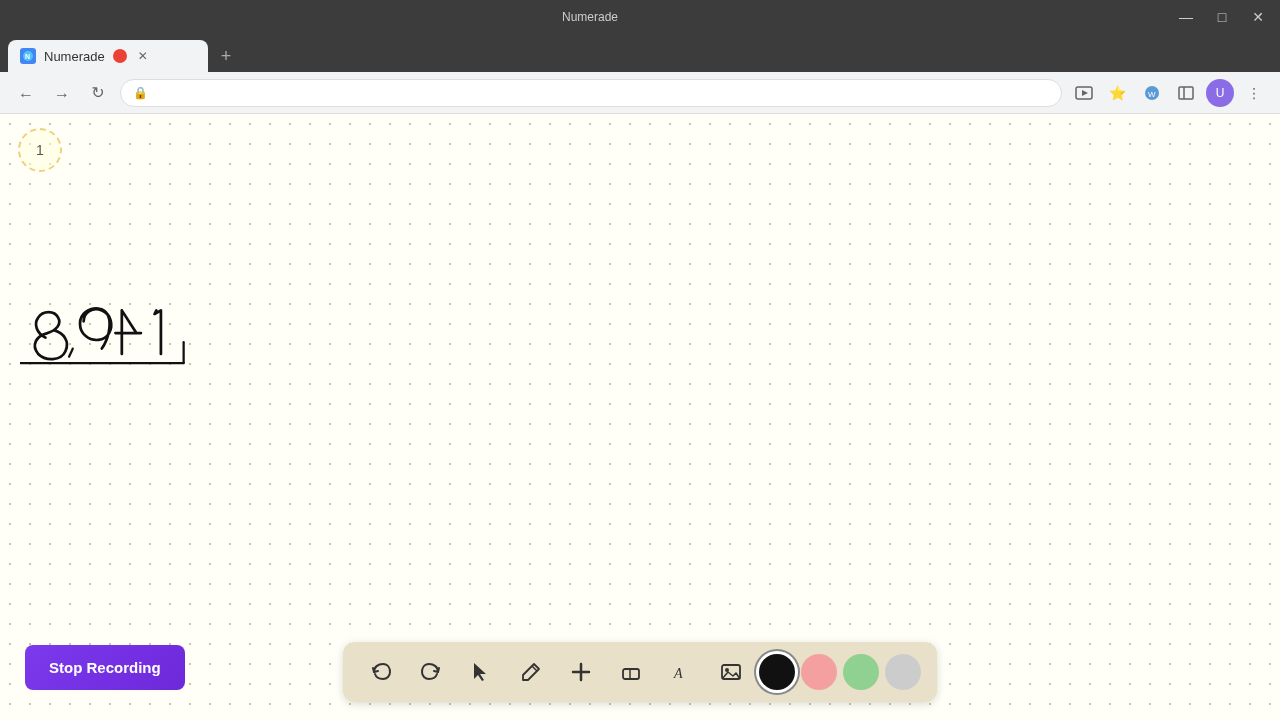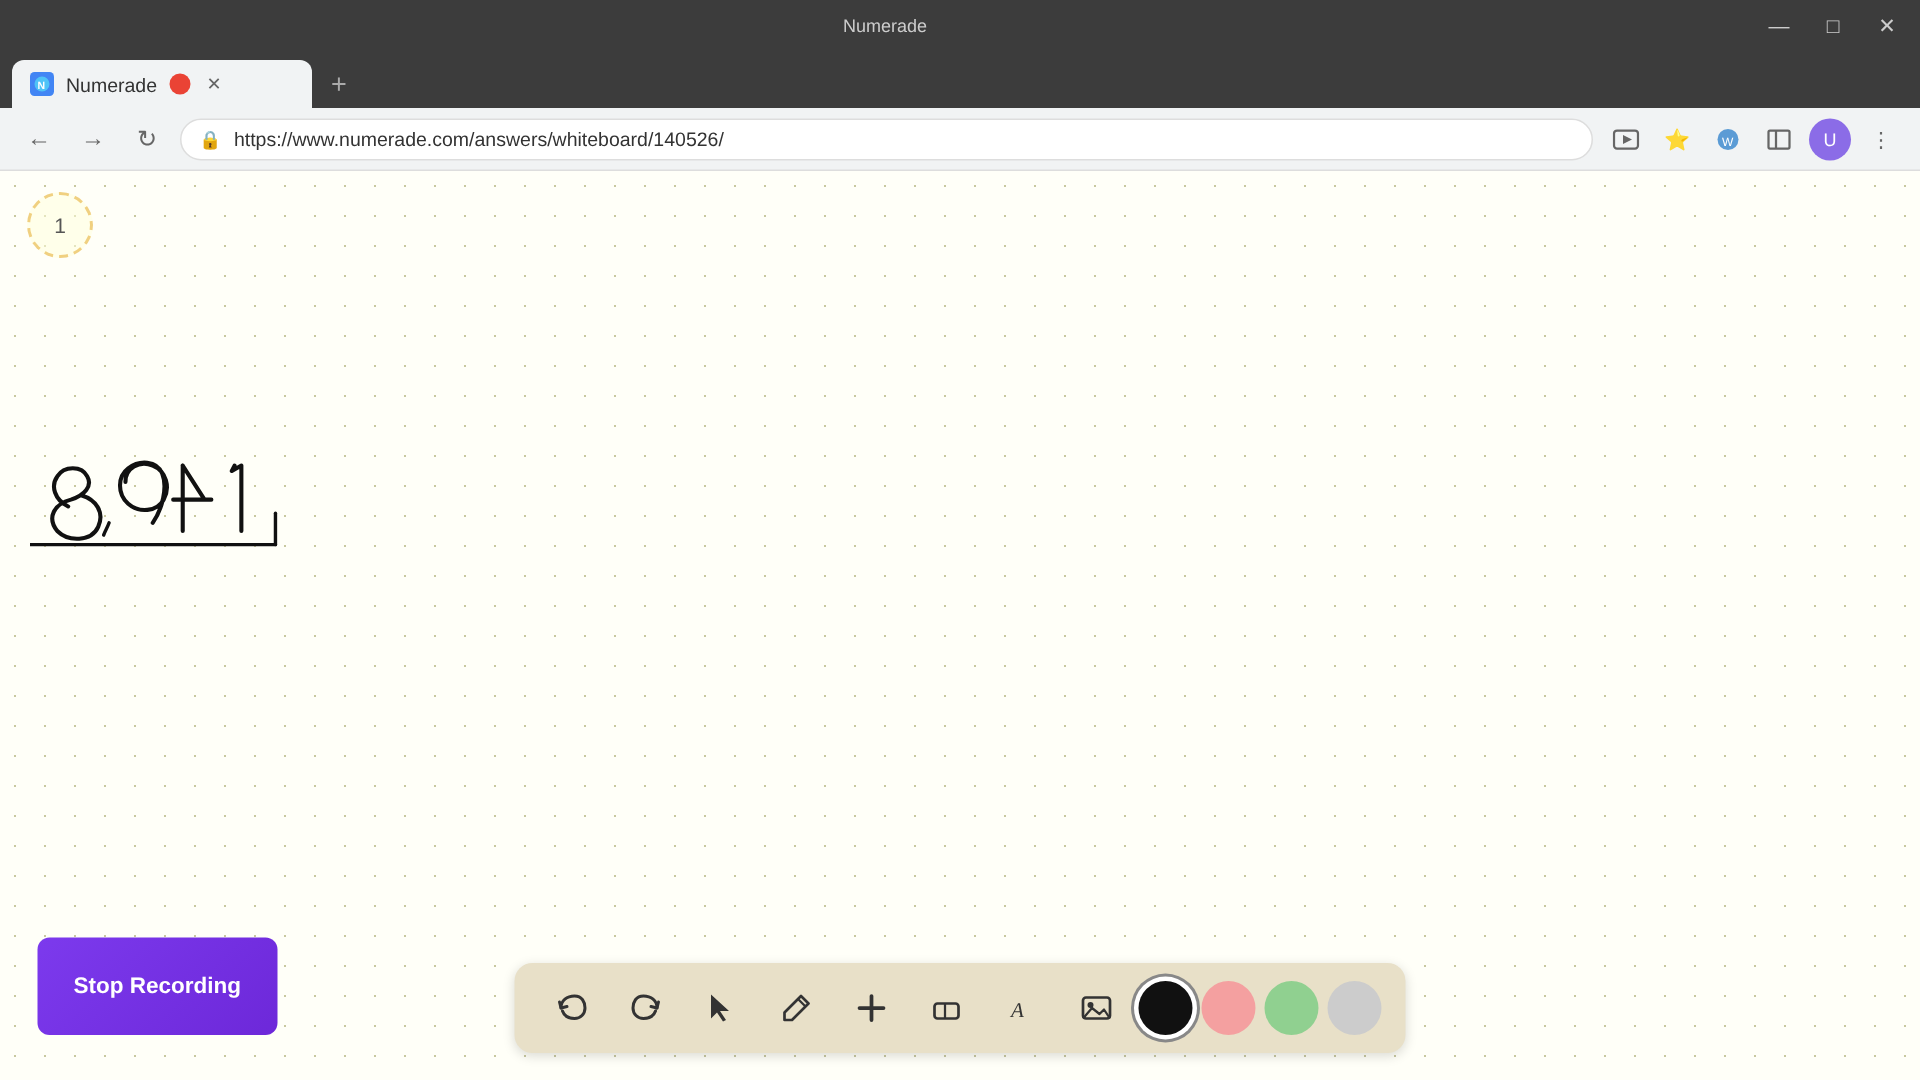--- a/index.html
+++ b/index.html
@@ -179,21 +179,21 @@
 
     
     .stop-recording-btn {
       position: absolute;
       bottom: 30px;
       left: 25px;
       background: linear-gradient(135deg, #7c3aed, #6d28d9);
       color: white;
       border: none;
       border-radius: 8px;
-      padding: 24px 24px;
+      padding: 14px 24px;
       font-size: 15px;
       font-weight: 600;
       cursor: pointer;
       white-space: nowrap;
     }
 
     
     .toolbar {
       position: absolute;
       bottom: 18px;
@@ -301,21 +301,20 @@
     <div class="new-tab-btn">+</div>
   </div>
 
   <div class="nav-bar">
     <div class="nav-btn">←</div>
     <div class="nav-btn">→</div>
     <div class="nav-btn">↻</div>
 
     <div class="address-bar">
       <span class="address-lock">🔒</span>
-      <span>https://www.numerade.com/answers/whiteboard/140526/</span>
     </div>
 
     <div class="nav-actions">
       <div class="nav-action-btn">
         <svg width="18" height="18" viewBox="0 0 18 18">
             <rect x="1" y="3" width="16" height="12" rx="2" fill="none" stroke="#666" stroke-width="1.5"></rect>
             <polygon points="7,6 13,9 7,12" fill="#666"></polygon>
           </svg>
       </div>
       <div class="nav-action-btn">⭐</div>

